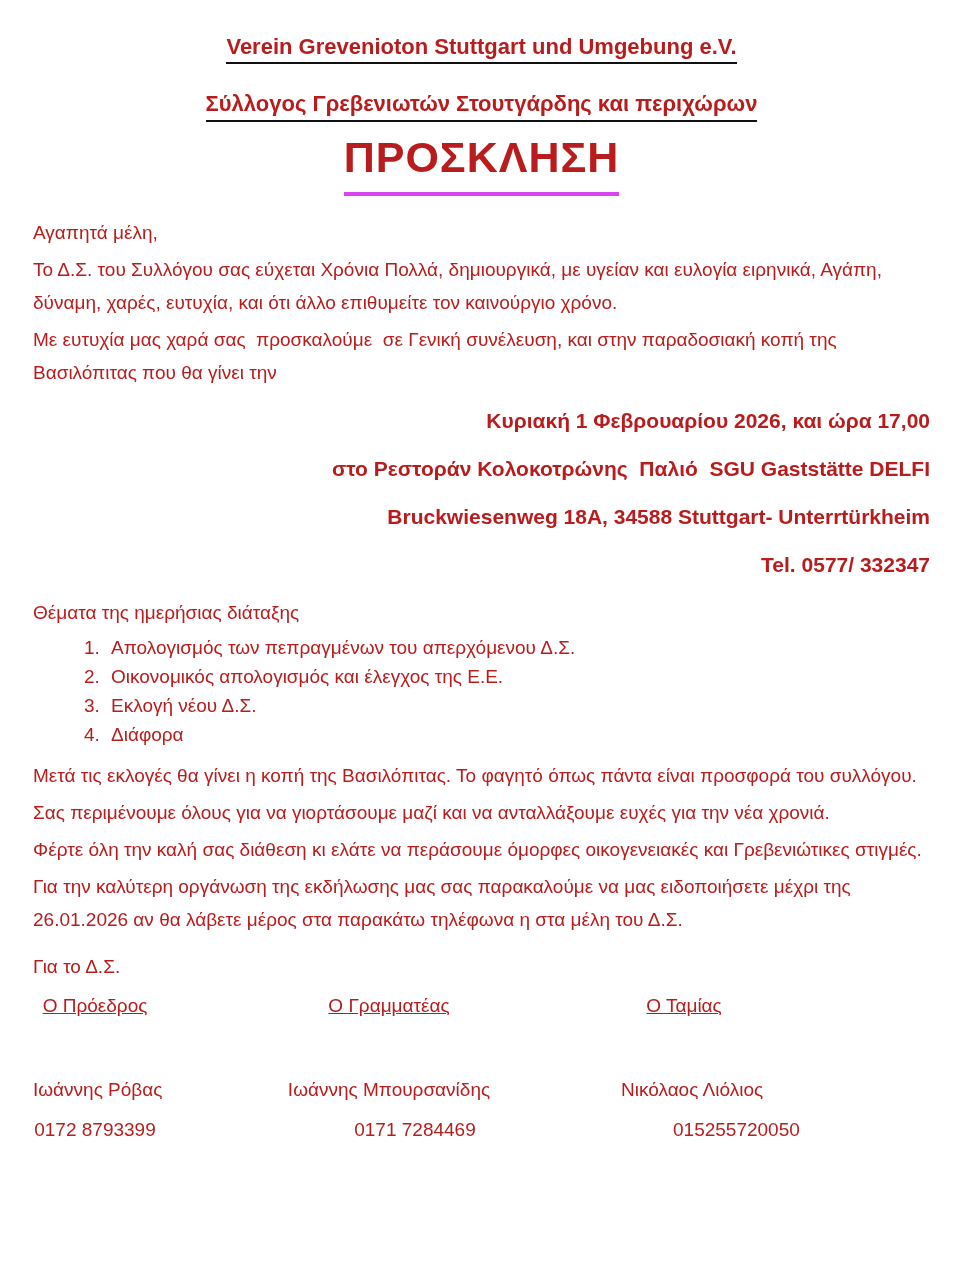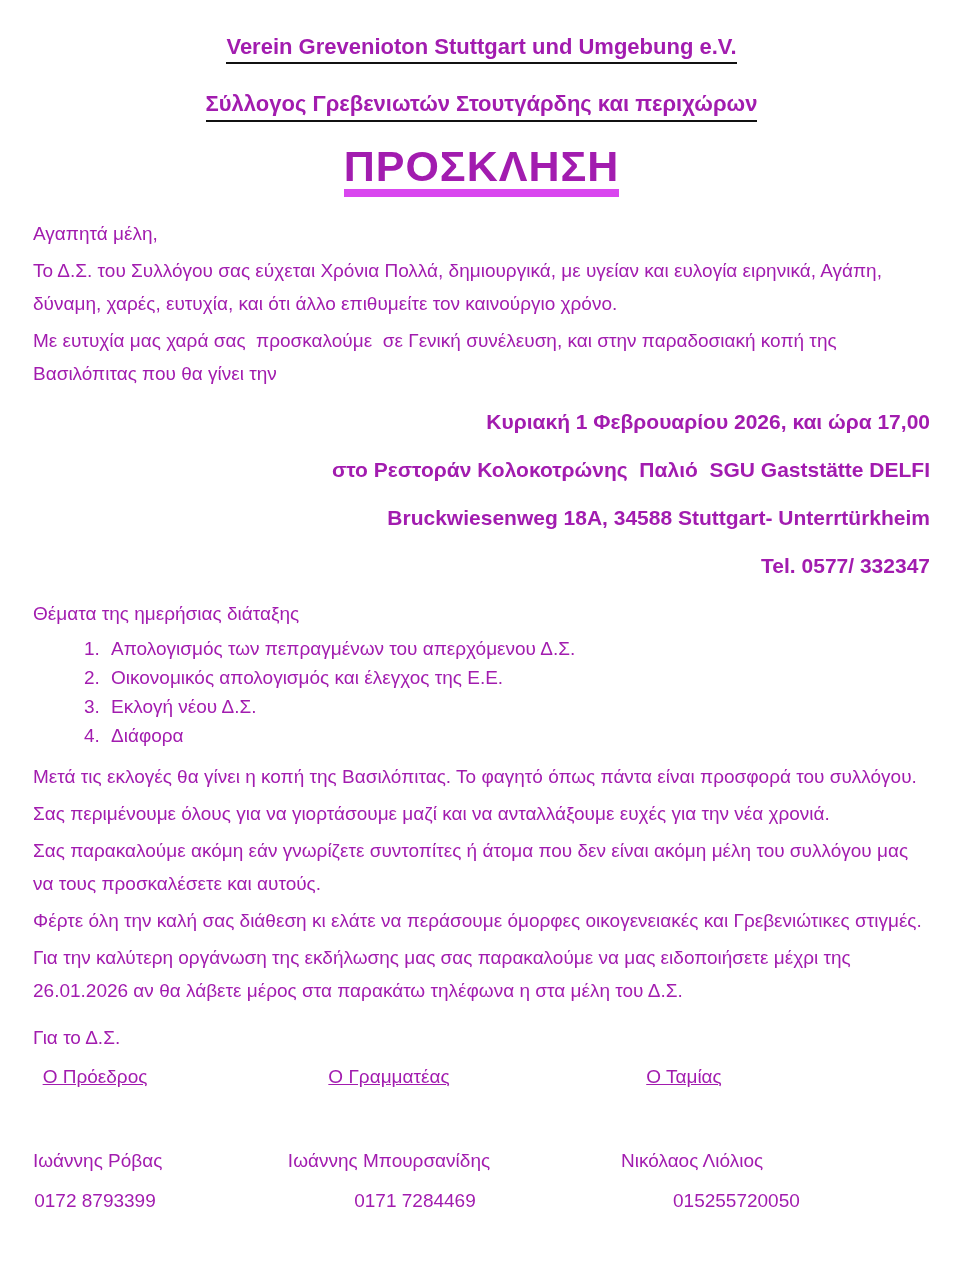--- a/index.html
+++ b/index.html
@@ -8,21 +8,21 @@
     background: #ffffff;
   }
   .page {
     position: relative;
     width: 963px;
     height: 1279px;
     margin: 0 auto;
     box-sizing: border-box;
     padding: 28px 33px 0 33px;
     background: #ffffff;
-    color: #a21caf;
+    color: #b91c1c;
     font-family: "Liberation Sans", "DejaVu Sans", sans-serif;
     overflow: hidden;
   }
   
   .hdr-center { text-align: center; }
   .club-name {
     display: inline-block;
     font-size: 22px;
     font-weight: bold;
     line-height: 1.15;
@@ -31,23 +31,23 @@
     margin: 0;
   }
   .club-name.de { margin-top: 6px; }
   .club-name.el { margin-top: 27px; }
   .doc-title {
     display: inline-block;
     font-size: 43px;
     font-weight: bold;
     letter-spacing: 1px;
     line-height: 1.05;
-    border-bottom: 8px solid #d946ef;
-    padding-bottom: 0;
-    margin-top: 22px;
+    border-bottom: 4px solid #d946ef;
+    padding-bottom: 12px;
+    margin-top: 13px;
   }
   
   .body-text p {
     font-size: 19px;
     line-height: 33px;
     margin: 4px 0;
   }
   .body-text .salutation { margin-top: 20px; }
   .pre-space { white-space: pre-wrap; }
   
@@ -131,21 +131,20 @@
       <li>Απολογισμός των πεπραγμένων του απερχόμενου Δ.Σ.</li>
       <li>Οικονομικός απολογισμός και έλεγχος της Ε.Ε.</li>
       <li>Εκλογή νέου Δ.Σ.</li>
       <li>Διάφορα</li>
     </ol>
 
     <p>Μετά τις εκλογές θα γίνει η κοπή της Βασιλόπιτας. Το φαγητό όπως πάντα είναι προσφορά του συλλόγου.</p>
 
     <p>Σας περιμένουμε όλους για να γιορτάσουμε μαζί και να ανταλλάξουμε ευχές για την νέα χρονιά.</p>
 
-    <p>Σας παρακαλούμε ακόμη εάν γνωρίζετε συντοπίτες ή άτομα που δεν είναι ακόμη μέλη του συλλόγου μας να τους προσκαλέσετε και αυτούς.</p>
 
     <p>Φέρτε όλη την καλή σας διάθεση κι ελάτε να περάσουμε όμορφες οικογενειακές και Γρεβενιώτικες στιγμές.</p>
 
     <p>Για την καλύτερη οργάνωση της εκδήλωσης μας σας παρακαλούμε να μας ειδοποιήσετε μέχρι της 26.01.2026 αν θα λάβετε μέρος στα παρακάτω τηλέφωνα η στα μέλη του Δ.Σ.</p>
   </div>
 
   <div>
 
     <div class="for-board">Για το Δ.Σ.</div>
 

